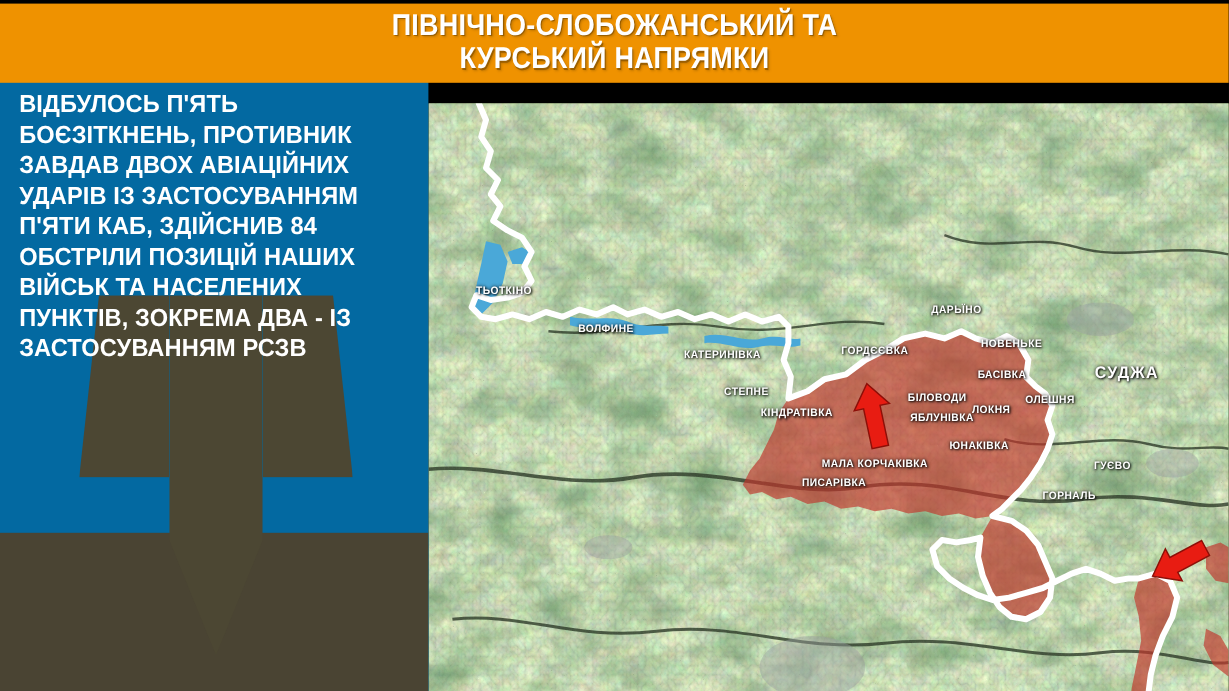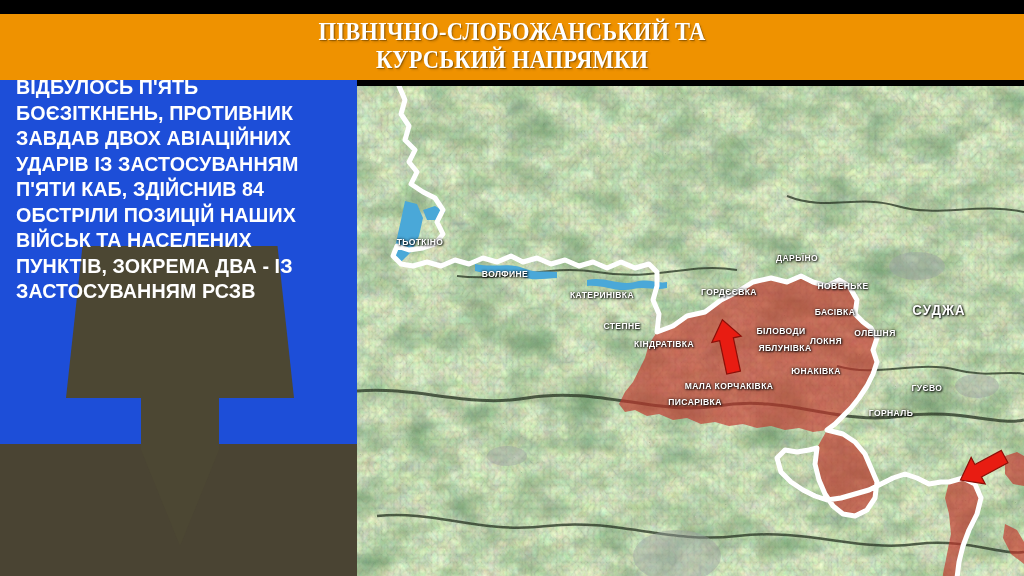--- a/index.html
+++ b/index.html
@@ -3,37 +3,37 @@
 <meta charset="utf-8">
 <style>
   html,body{margin:0;padding:0;background:#000;}
   #root{
     position:relative;width:1024px;height:576px;overflow:hidden;
     font-family:"Liberation Sans",sans-serif;
   }
 
   
   #header{
-    position:absolute;left:0;top:14px;width:1024px;height:66px;
-    background:#ef9200;z-index:40;font-family:Liberation Serif, serif;
+    position:absolute;left:0;top:3px;width:1024px;height:66px;
+    background:#ef9200;z-index:40;
   }
   #header-title{
     position:absolute;left:0;top:4px;width:1024px;
     text-align:center;color:#ffffff;
     font-size:25px;line-height:28px;font-weight:bold;
     letter-spacing:.2px;
     transform:scaleX(.9);transform-origin:center top;
     text-shadow:1px 1px 0 rgba(90,55,0,.45), 2px 2px 2px rgba(80,50,0,.25);
     white-space:pre-line;
   }
 
   
   #panel{
     position:absolute;left:0;top:66px;width:357px;height:510px;
-    background:#1d4ed8;overflow:hidden;z-index:30;
+    background:#0369a1;overflow:hidden;z-index:30;
   }
   #panel-lowband{
     position:absolute;left:0;bottom:0;width:100%;height:132px;
     background:#4a4433;
   }
   .tryzub{position:absolute;background:#4c4733;}
   #tz-left  {left:66px; top:180px; width:75px; height:152px;
              clip-path:polygon(0 100%,100% 100%,100% 0,22% 0);}
   #tz-right {left:219px;top:180px; width:75px; height:152px;
              clip-path:polygon(0 100%,100% 100%,78% 0,0 0);}

